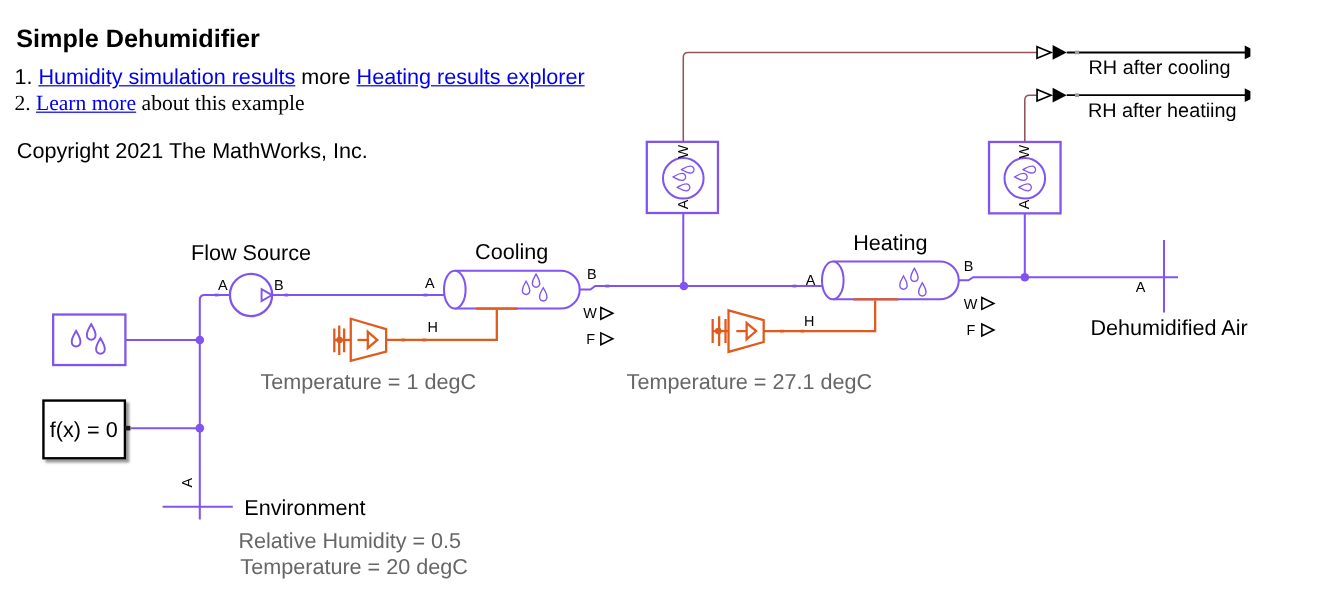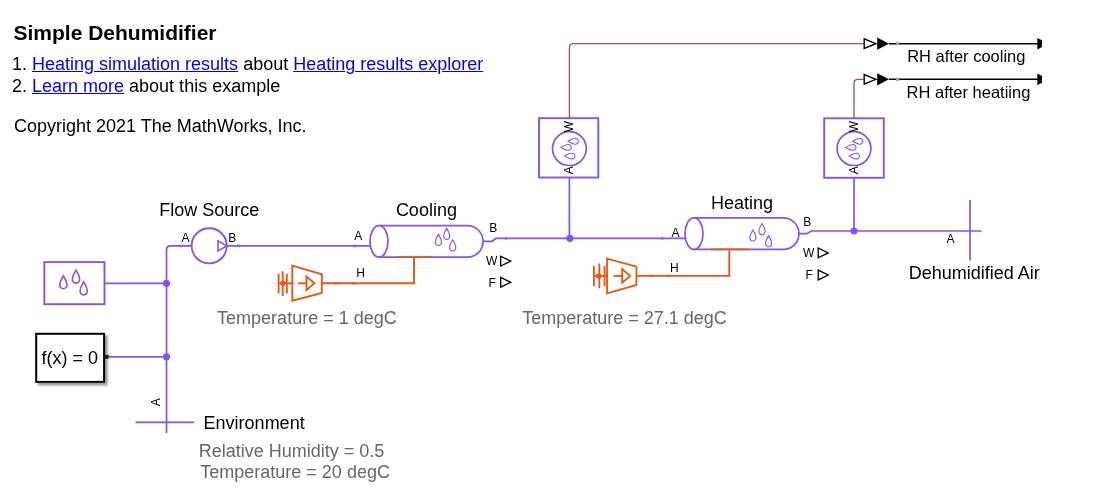--- a/index.html
+++ b/index.html
@@ -8,42 +8,42 @@
     width: 1042px;
     height: 492px;
     background: #ffffff;
     overflow: hidden;
     font-family: "Liberation Sans", sans-serif;
     text-align: center;
   }
   .hdr { position: absolute; color: #000; white-space: nowrap; }
   #model-title { left: 13.5px; top: 22px; font-size: 21px; font-weight: bold; line-height: 1; }
   #desc-line-1 { left: 12px; top: 55.2px; font-size: 18px; line-height: 1; }
-  #desc-line-2 { left: 12px; top: 77.1px; font-size: 18px; line-height: 1; }
+  #desc-line-2 { left: 12px; top: 77.1px; font-size: 18px; line-height: 1; font-family: Liberation Serif, serif; }
   #copyright   { left: 14px; top: 116.7px; font-size: 18px; line-height: 1; }
   a.doclink { color: var(--link-blue, #0000EE); text-decoration: underline; cursor: pointer; }
   svg text { font-family: "Liberation Sans", sans-serif; }
   .blocklabel { font-size: 18px; fill: #000; }
   .siglabel   { font-size: 16.5px; fill: #000; }
   .graytext   { font-size: 18px; fill: var(--annotation-gray, #666); }
   .portlabel  { font-size: 12px; fill: #000; }
   .moist   { stroke: var(--moist-air, #8054F0); }
   .moistf  { fill:   var(--moist-air, #8054F0); }
   .therm   { stroke: var(--thermal, #E05A1C); }
   .thermf  { fill:   var(--thermal, #E05A1C); }
   .psline  { stroke: var(--physical-signal, #92555B); }
 </style>
 </head>
 <body>
 
 <div id="canvas">
 
   <div class="hdr" id="model-title">Simple Dehumidifier</div>
 
-  <div class="hdr" id="desc-line-1"><span>1. </span><a class="doclink">Heating simulation results</a><span> about </span><a class="doclink">Heating results explorer</a></div>
+  <div class="hdr" id="desc-line-1"><span>1. </span><a class="doclink">Humidity simulation results</a><span> more </span><a class="doclink">Heating results explorer</a></div>
 
   <div class="hdr" id="desc-line-2"><span>2. </span><a class="doclink">Learn more</a><span> about this example</span></div>
 
   <div class="hdr" id="copyright">Copyright 2021 The MathWorks, Inc.</div>
 
   <svg width="1120" height="492" viewBox="0 0 1120 492" style="position:absolute;left:0;top:0;">
     <defs>
       <filter id="blockshadow" x="-20%" y="-20%" width="150%" height="150%">
         <feDropShadow dx="2.6" dy="2.6" stdDeviation="1.1" flood-color="#777777" flood-opacity="0.75"></feDropShadow>
       </filter>

